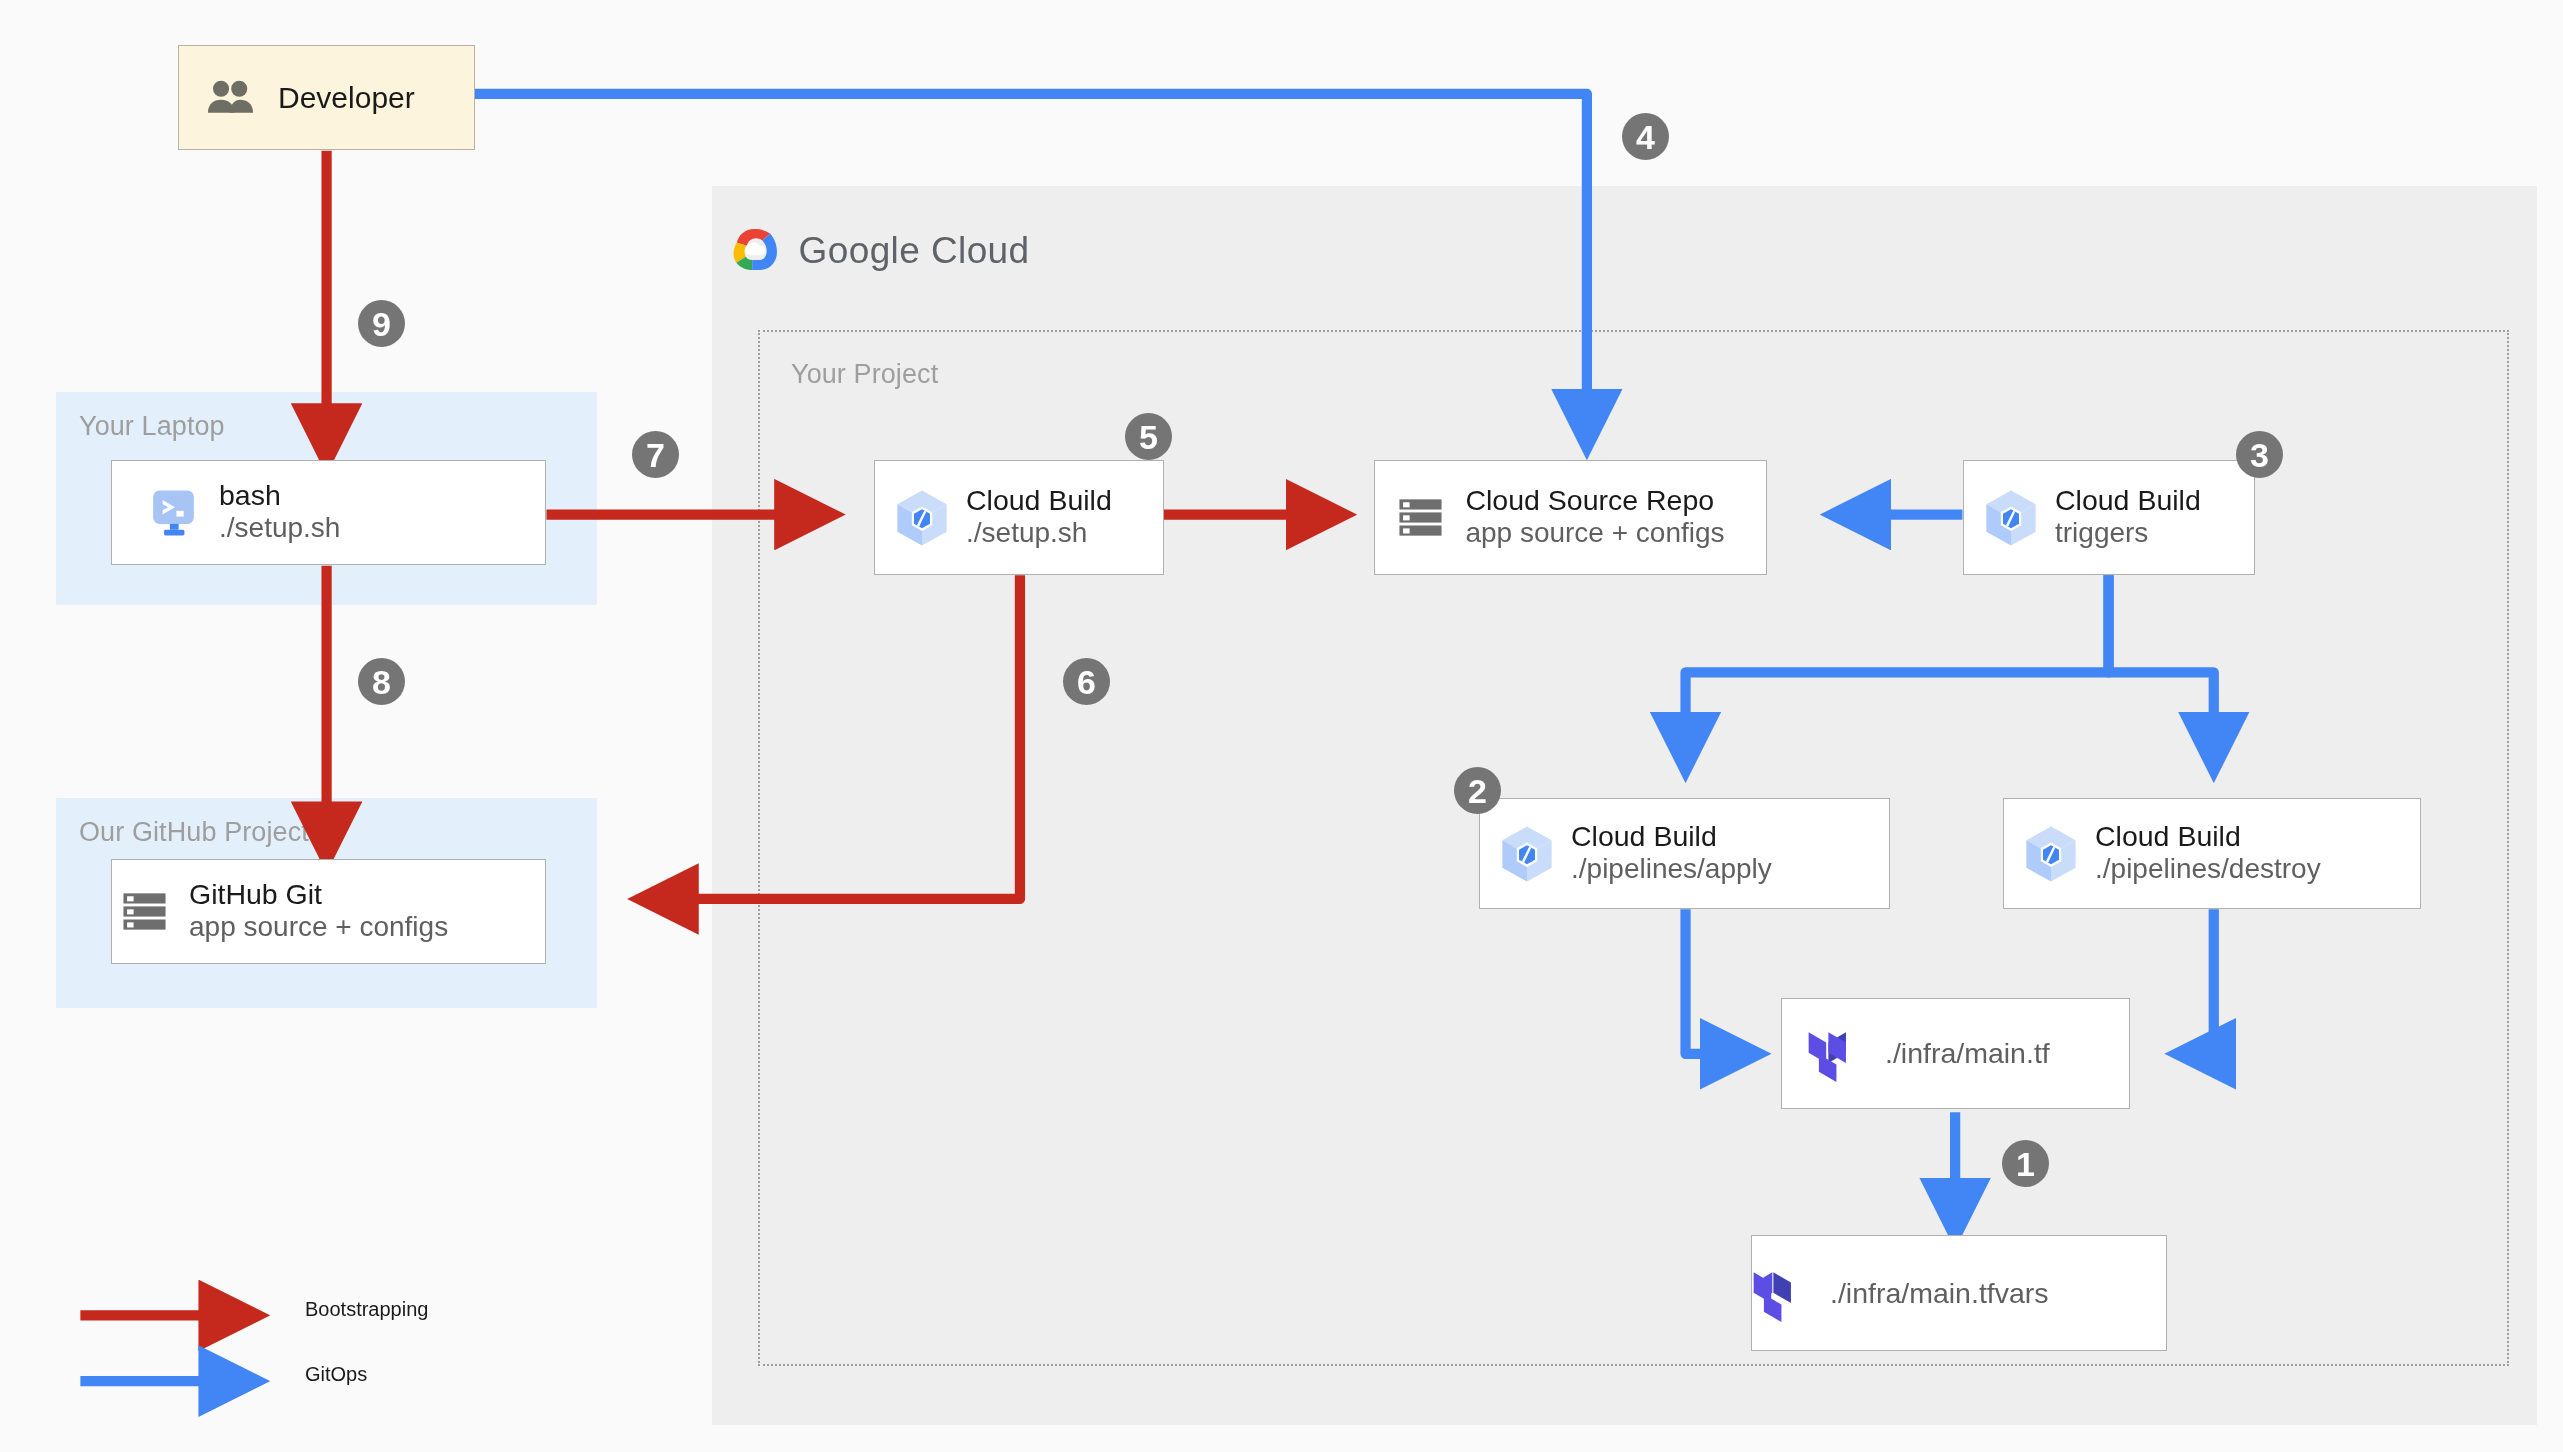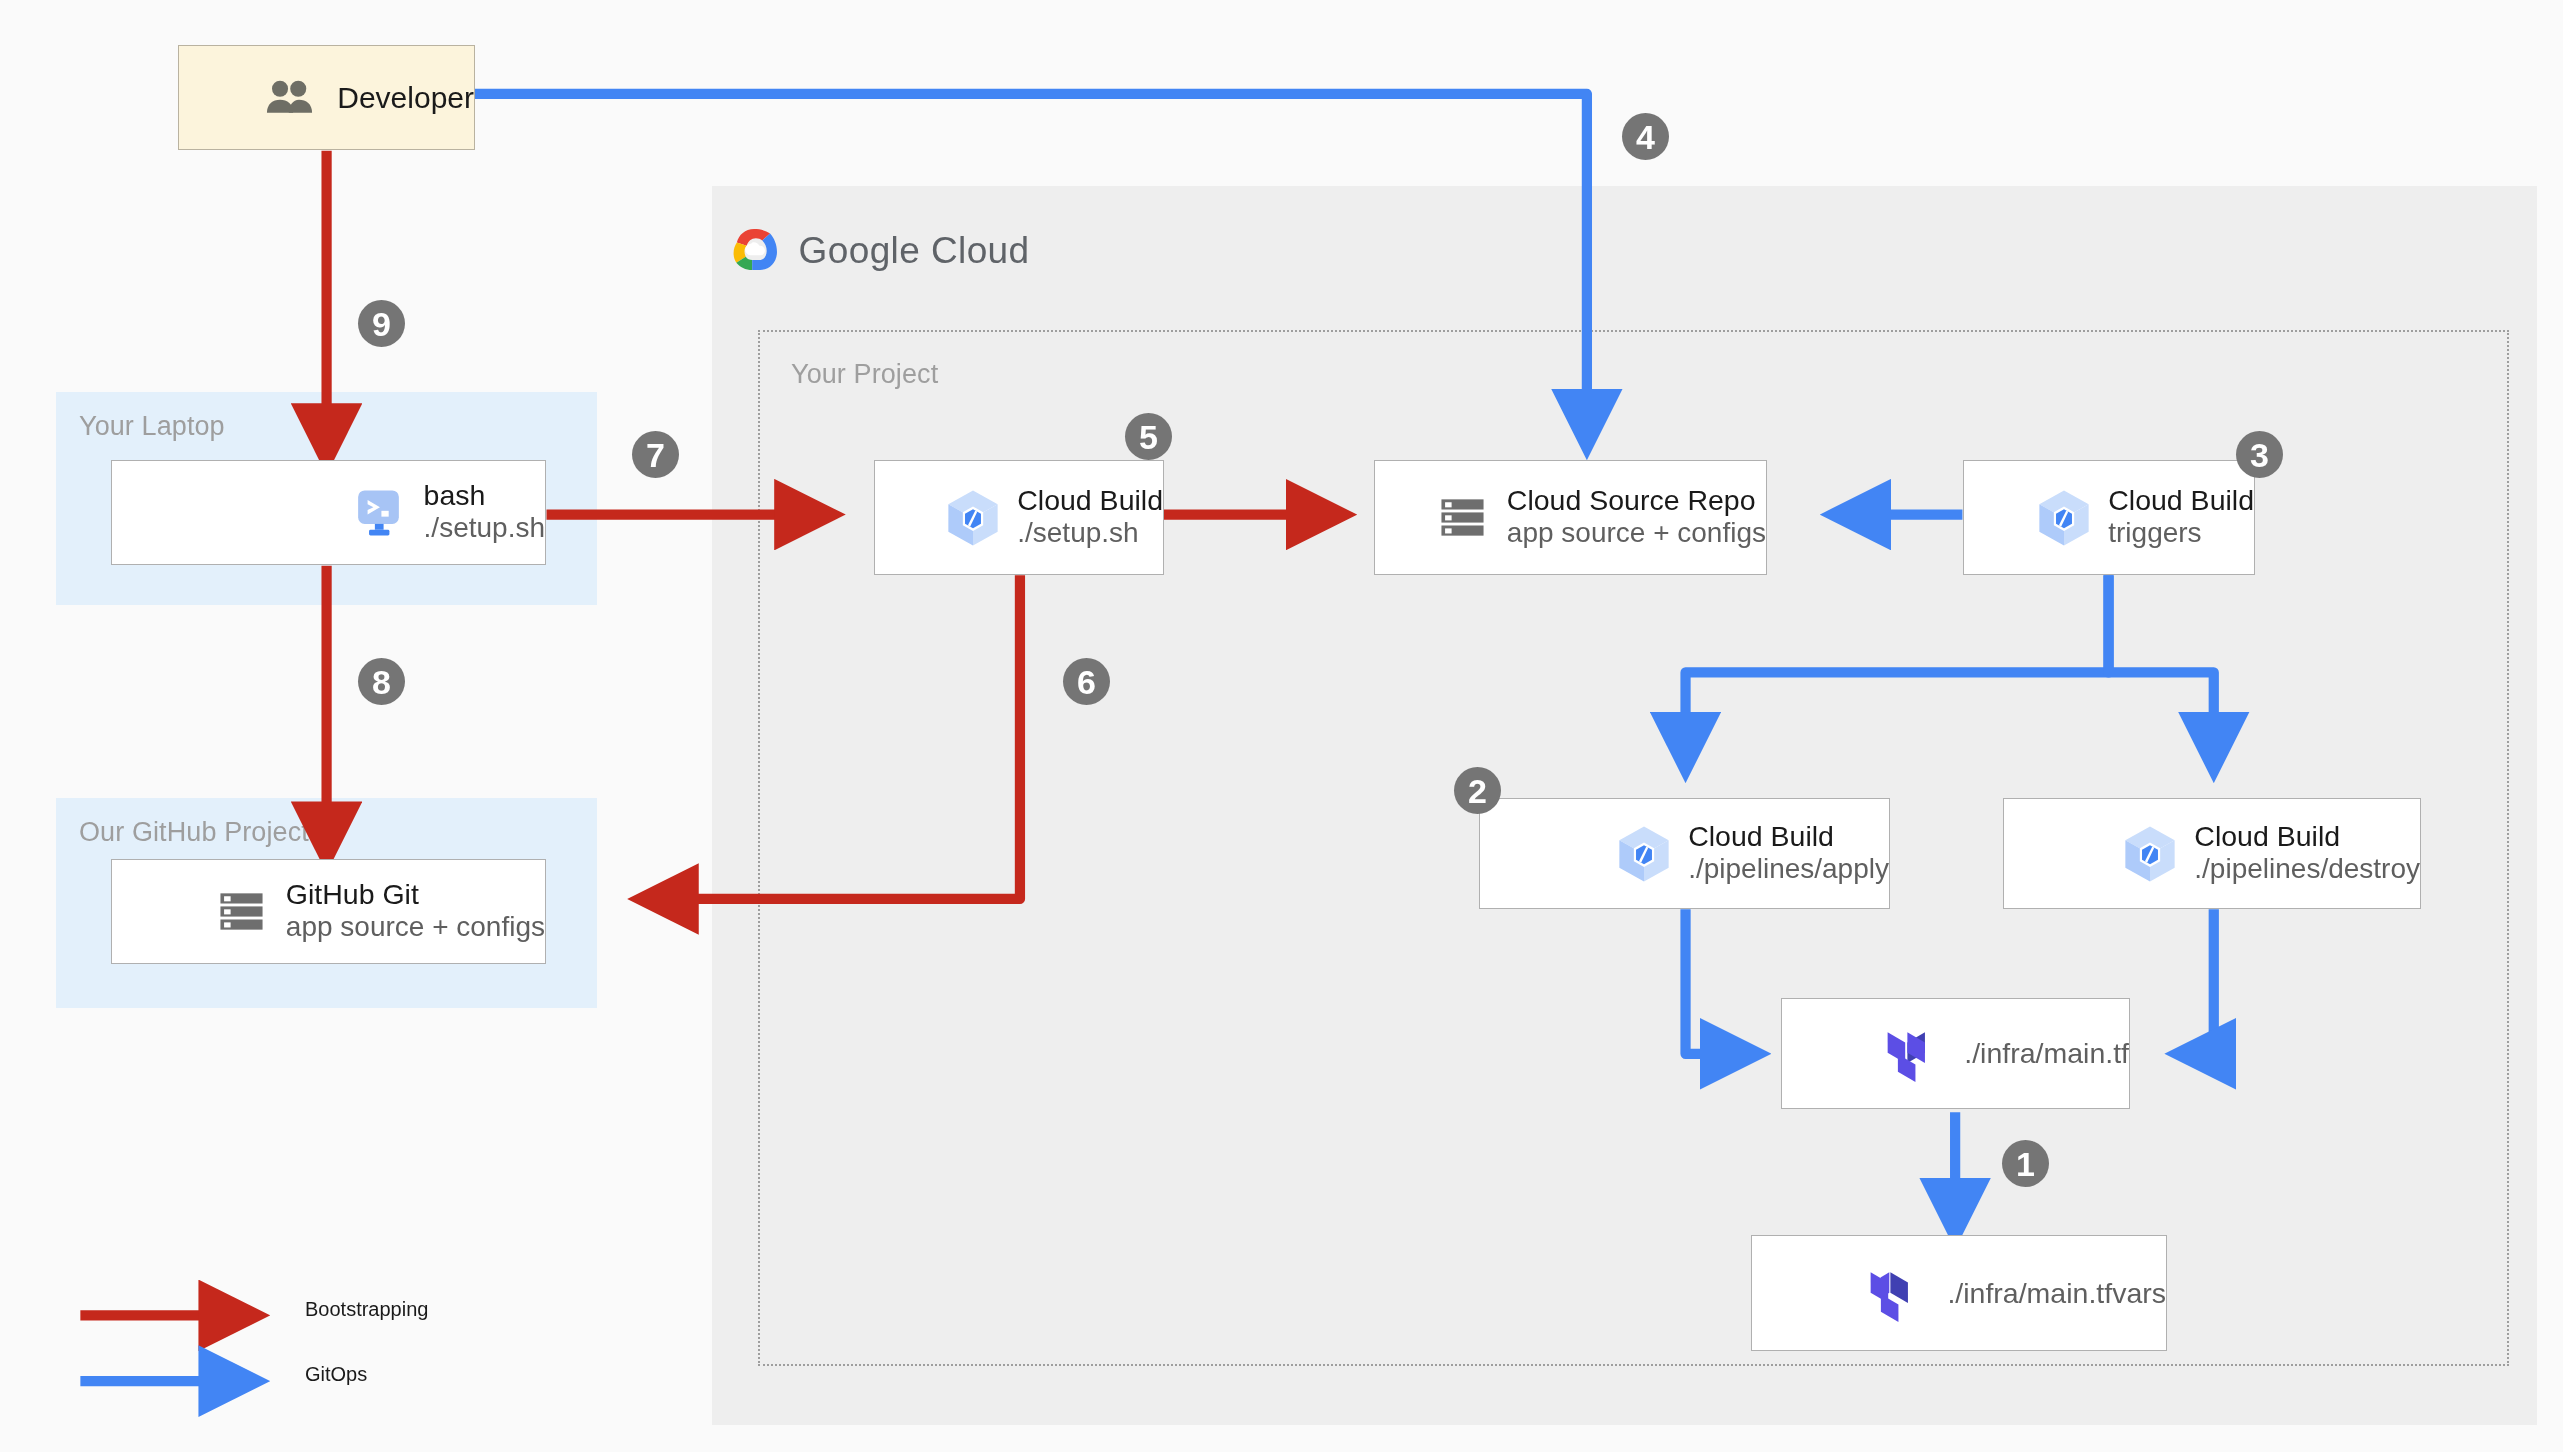--- a/index.html
+++ b/index.html
@@ -23,21 +23,21 @@
     background:transparent;
   }
   .grp-blue{background:#e3f0fb;}
   .grp-label{
     color:#9e9e9e;font-size:27px;letter-spacing:0.1px;white-space:nowrap;
   }
 
   
   .node{
     background:#ffffff;border:1.5px solid #b0b0b0;
-    display:flex;align-items:center;box-sizing:border-box;justify-content:flex-end;
+    display:flex;align-items:center;box-sizing:border-box;
   }
   .node.cream{background:#fcf4dc;border:1.5px solid #b9b2a0;}
   .node .ico{flex:0 0 auto;display:flex;align-items:center;justify-content:center;}
   .node .txt{display:flex;flex-direction:column;justify-content:center;}
   .node .t1{font-size:28.5px;color:#1a1a1a;line-height:1.12;white-space:nowrap;}
   .node .t2{font-size:28px;color:#5f5f5f;line-height:1.15;white-space:nowrap;}
   .node .t-single{font-size:28.5px;color:#5f5f5f;white-space:nowrap;}
   .node .t-dev{font-size:30px;color:#1a1a1a;white-space:nowrap;}
 
   
@@ -136,21 +136,21 @@
         <circle cx="47" cy="13" r="11" fill="#6e6e65"></circle>
         <path d="M4 46 C4 34 12 28 22 28 C32 28 40 34 40 46 Z" fill="#6e6e65"></path>
         <path d="M34 46 C34 36 40 28 48 28 C58 28 66 34 66 46 Z" fill="#6e6e65"></path>
       </svg>
     </span>
     <span class="txt">
       <span class="t-dev">Developer</span>
     </span>
   </div>
 
-  <div class="abs node" style="left:111px;top:460px;width:435px;height:105px;padding-left:25px;gap:22px;">
+  <div class="abs node" style="left:111px;top:460px;width:435px;height:105px;padding-left:38px;gap:22px;">
     <span class="ico">
       <svg width="47" height="48" viewBox="0 0 64 66" xmlns="http://www.w3.org/2000/svg">
         <rect x="4" y="2" width="56" height="46" rx="9" fill="#a7c4f5"></rect>
         <path d="M17 15 L34 25 L17 35 L17 29 L25 25 L17 21 Z" fill="#ffffff"></path>
         <rect x="36" y="30" width="10" height="8" fill="#ffffff"></rect>
         <rect x="27" y="48" width="12" height="8" fill="#4285f4"></rect>
         <rect x="19" y="56" width="28" height="8" rx="2" fill="#4285f4"></rect>
       </svg>
     </span>
     <span class="txt">

